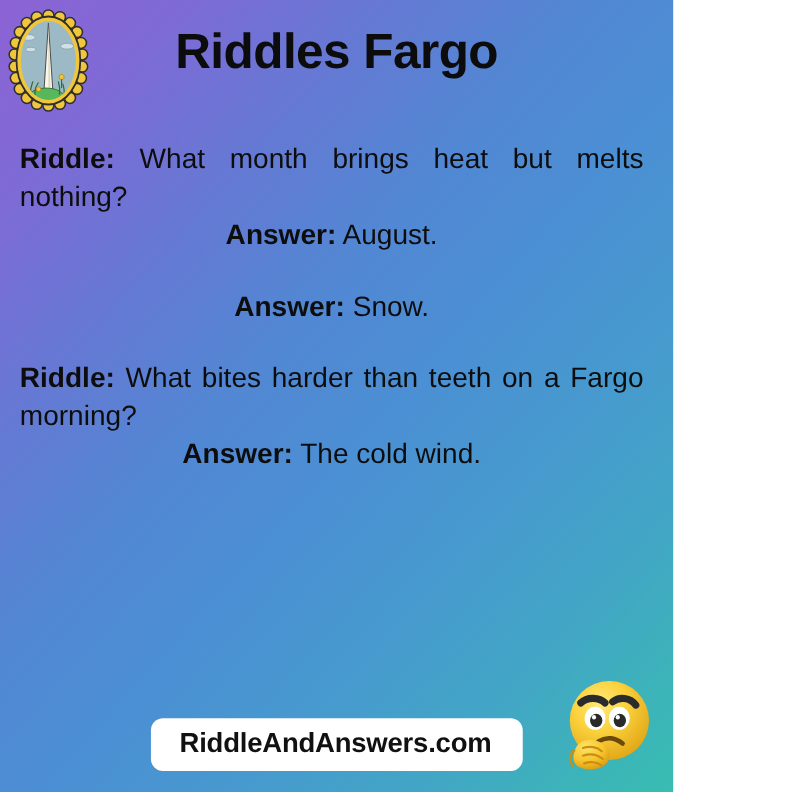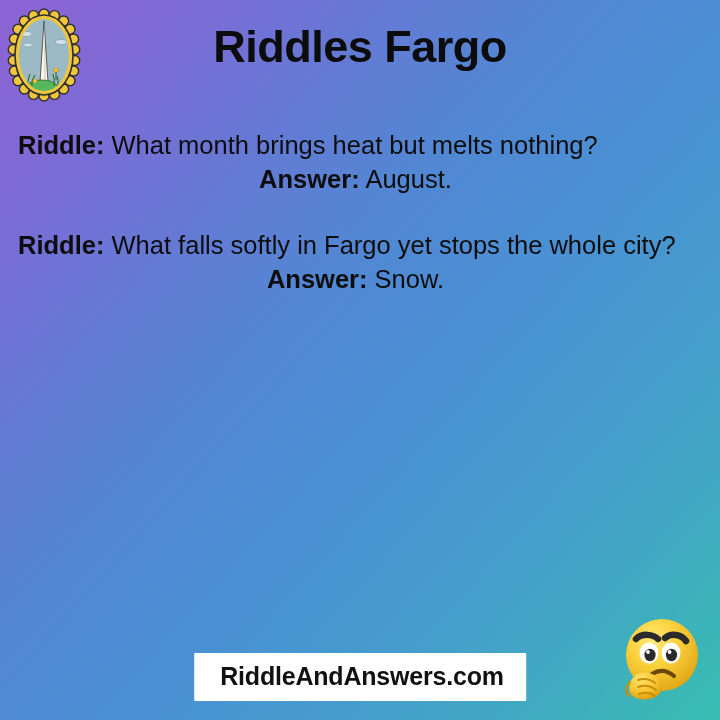--- a/index.html
+++ b/index.html
@@ -8,21 +8,21 @@
   }
   body {
     width: 720px;
     height: 720px;
     overflow: hidden;
     font-family: "Liberation Sans", sans-serif;
   }
 
   #poster {
     position: relative;
-    width: 720px;
+    width: 612px;
     height: 720px;
     box-sizing: border-box;
     background:
       linear-gradient(132deg,
         #8d63d4 0%,
         #7d6bd6 14%,
         #6579d4 28%,
         #5287d3 42%,
         #4b8fd4 55%,
         #4799cf 68%,
@@ -86,22 +86,22 @@
     font-weight: 700;
   }
 
   
   .footer-pill {
     position: absolute;
     left: 50%;
     transform: translateX(-50%);
     top: 653px;
     background: #ffffff;
-    border-radius: 1px;
-    padding: 9px 22px 10px 26px;
+    border-radius: 11px;
+    padding: 9px 28px 10px 26px;
     font-size: 25px;
     font-weight: 700;
     color: #111111;
     white-space: nowrap;
     letter-spacing: -0.2px;
   }
 
   
   .think-emoji {
     position: absolute;
@@ -184,24 +184,27 @@
   <div class="title">Riddles Fargo</div>
 
   <div class="riddles">
 
     <div class="riddle-block">
       <p class="qline"><span class="lbl">Riddle:</span> <span>What month brings heat but melts nothing?</span></p>
       <p class="aline"><span class="lbl">Answer:</span> <span>August.</span></p>
     </div>
 
     <div class="riddle-block">
-      <p class="qline"><span class="lbl">Riddle:</span> <span>What falls softly in Fargo yet stops the whole city?</span></p>
       <p class="aline"><span class="lbl">Answer:</span> <span>Snow.</span></p>
     </div>
 
+    <div class="riddle-block">
+      <p class="qline"><span class="lbl">Riddle:</span> <span>What bites harder than teeth on a Fargo morning?</span></p>
+      <p class="aline"><span class="lbl">Answer:</span> <span>The cold wind.</span></p>
+    </div>
 
 
   </div>
 
   <div class="footer-pill">RiddleAndAnswers.com</div>
 
   <div class="think-emoji">
     <svg viewBox="0 0 104 104" xmlns="http://www.w3.org/2000/svg">
       <defs>
         <radialGradient id="faceg" cx="38%" cy="30%" r="75%">

